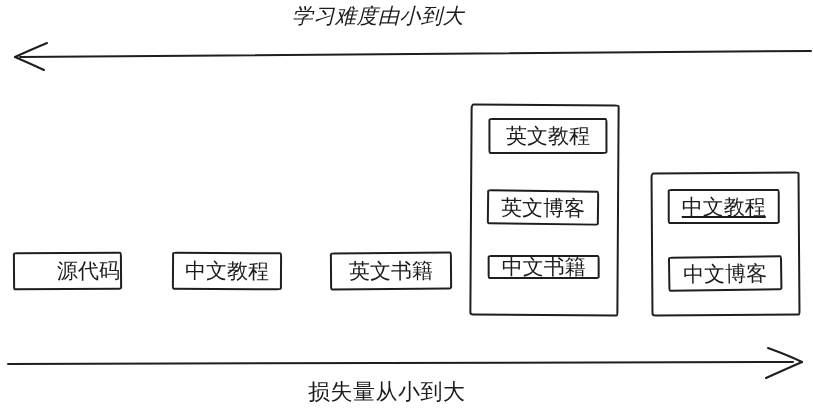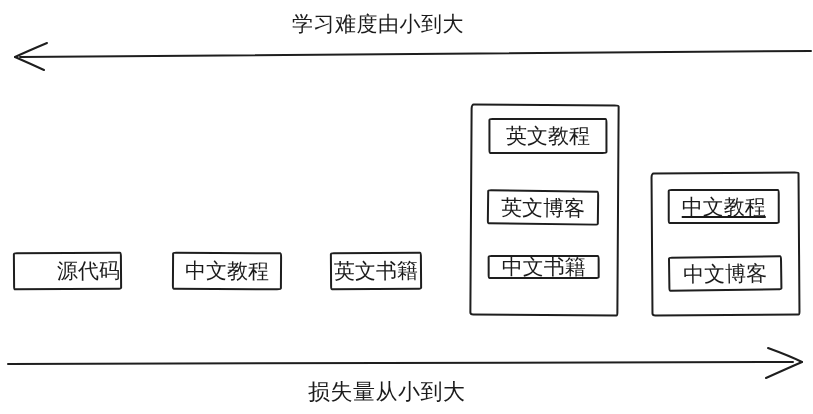--- a/index.html
+++ b/index.html
@@ -12,21 +12,21 @@
     color: #1b1b1b;
     overflow: hidden;
   }
   .axis-label {
     position: absolute;
     font-size: 21px;
     letter-spacing: 0.5px;
     color: #1b1b1b;
     white-space: nowrap;
   }
-  .axis-label.top { left: 292px; top: 10px; }
+  .axis-label.top { left: 292px; top: 2px; font-style: italic; }
   .axis-label.bottom { left: 308px; top: 377px; font-size: 22px; }
   svg.arrow { position: absolute; left: 0; overflow: visible; }
   svg.arrow path {
     stroke: #1e1e1e;
     stroke-width: 2;
     fill: none;
     stroke-linecap: round;
     stroke-linejoin: round;
   }
   .sketchbox {
@@ -65,21 +65,21 @@
   </svg>
 
   <div class="sketchbox tilt-a" style="left:13px; top:252px; width:109px; height:38px;justify-content:flex-end;">
     <span>源代码</span>
   </div>
 
   <div class="sketchbox tilt-b" style="left:172px; top:252px; width:110px; height:38px;">
     <span>中文教程</span>
   </div>
 
-  <div class="sketchbox tilt-a" style="left:330px; top:252px; width:92px; height:38px;">
+  <div class="sketchbox tilt-a" style="left:330px; top:252px; width:122px; height:38px;">
     <span>英文书籍</span>
   </div>
 
   <div class="group tilt-b" style="left:470px; top:104px; width:149px; height:212px;">
     <div class="sketchbox tilt-a" style="left:16px; top:12px; width:119px; height:36px;">
       <span>英文教程</span>
     </div>
     <div class="sketchbox tilt-b" style="left:15px; top:84px; width:112px; height:35px;">
       <span>英文博客</span>
     </div>

